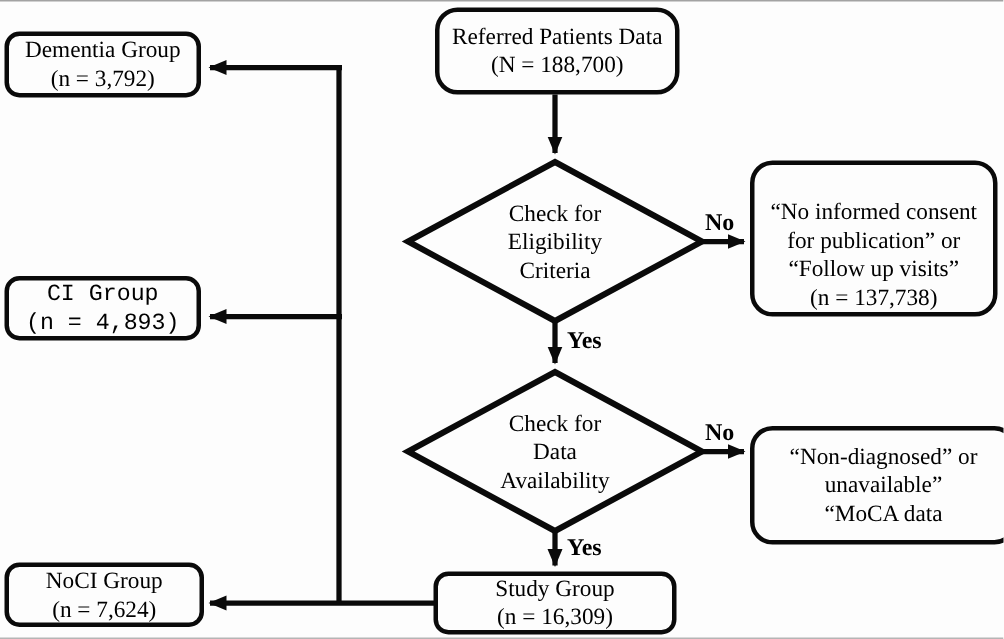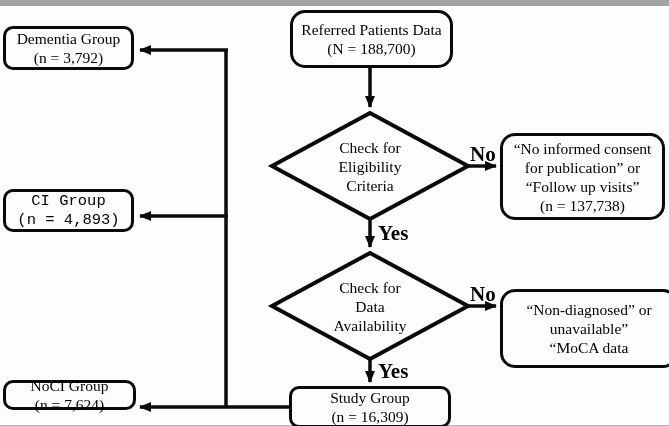--- a/index.html
+++ b/index.html
@@ -5,21 +5,21 @@
   html,body{margin:0;padding:0;}
   body{
     width:669px;height:426px;
     background:#fdfdfd;
     font-family:"Liberation Serif","DejaVu Serif",serif;
     color:#000;
     overflow:hidden;
   }
   .stage{
     position:relative;width:669px;height:426px;
-    border-top:6px solid #a3a3a3;
+    border-top:1px solid #a3a3a3;
     border-bottom:1px solid #b5b5b5;
     box-sizing:border-box;
   }
   svg.wires{position:absolute;left:0;top:0;width:669px;height:426px;}
   .node{
     position:absolute;
     box-sizing:border-box;
     background:#fdfdfd;
     border:3.5px solid #0a0a0a;
     display:flex;flex-direction:column;justify-content:center;align-items:center;
@@ -32,21 +32,21 @@
   .diamond-text{
     position:absolute;
     display:flex;flex-direction:column;justify-content:center;align-items:center;
     text-align:right;
     font-size:15.5px;line-height:19px;
     z-index:2;
   }
   .edge-label{
     position:absolute;
     font-weight:bold;
-    font-size:21px;line-height:16px;
+    font-size:16px;line-height:16px;
     z-index:3;
   }
   .line{stroke:#0a0a0a;stroke-width:3.5;fill:none;}
   .diamond{fill:#fdfdfd;stroke:#0a0a0a;stroke-width:4;stroke-linejoin:miter;}
 </style>
 </head>
 <body>
 
 <div class="stage">
 
@@ -83,21 +83,21 @@
     <div>Referred Patients Data</div>
     <div>(N = 188,700)</div>
   </div>
 
   <div class="diamond-text" style="left:295px;top:131px;width:150px;height:58px;">
     <div>Check for</div>
     <div>Eligibility</div>
     <div>Criteria</div>
   </div>
 
-  <div class="node rounded-lg" style="left:500px;top:127px;width:165px;height:87px;">
+  <div class="node rounded-lg" style="left:500px;top:106px;width:165px;height:104px;justify-content:flex-end;">
     <div>“No informed consent</div>
     <div>for publication” or</div>
     <div>“Follow up visits”</div>
     <div>(n = 137,738)</div>
   </div>
 
   <div class="diamond-text" style="left:295px;top:271px;width:150px;height:58px;">
     <div>Check for</div>
     <div>Data</div>
     <div>Availability</div>
@@ -117,21 +117,21 @@
   <div class="node rounded-sm" style="left:3px;top:20px;width:131px;height:44px;">
     <div>Dementia Group</div>
     <div>(n = 3,792)</div>
   </div>
 
   <div class="node rounded-sm" style="left:3px;top:183px;width:131px;height:43px;font-family:Liberation Mono, monospace;">
     <div>CI Group</div>
     <div>(n = 4,893)</div>
   </div>
 
-  <div class="node rounded-sm" style="left:3px;top:374px;width:133px;height:30px;">
+  <div class="node rounded-sm" style="left:3px;top:374px;width:133px;height:43px;">
     <div>NoCI Group</div>
     <div>(n = 7,624)</div>
   </div>
 
   <span class="edge-label" style="left:470px;top:140px;">No</span>
   <span class="edge-label" style="left:378px;top:219px;">Yes</span>
   <span class="edge-label" style="left:470px;top:280px;">No</span>
   <span class="edge-label" style="left:378px;top:357px;">Yes</span>
 
 </div>

